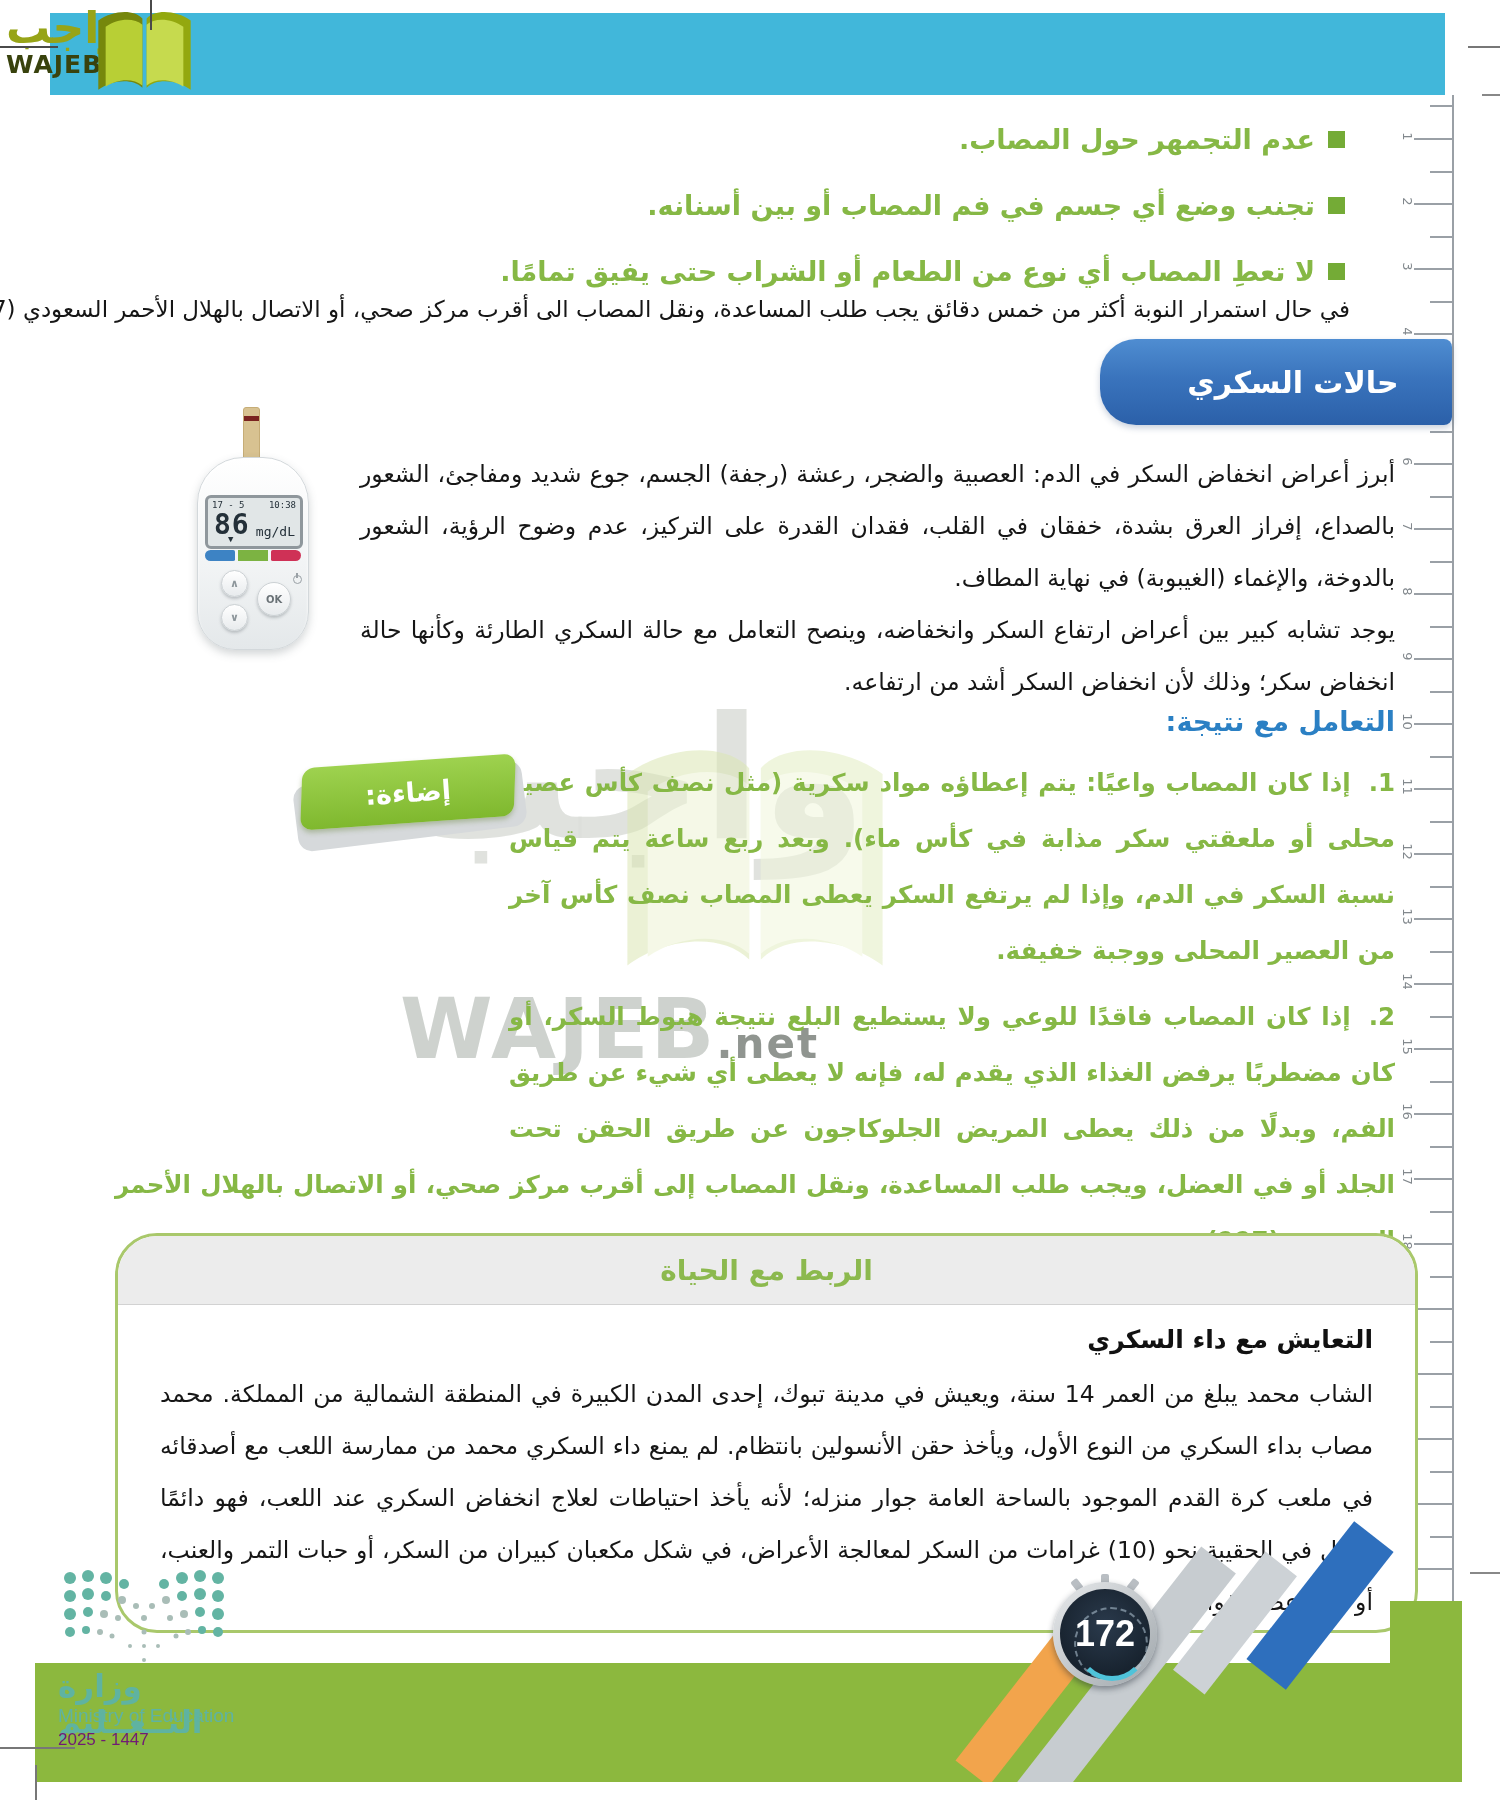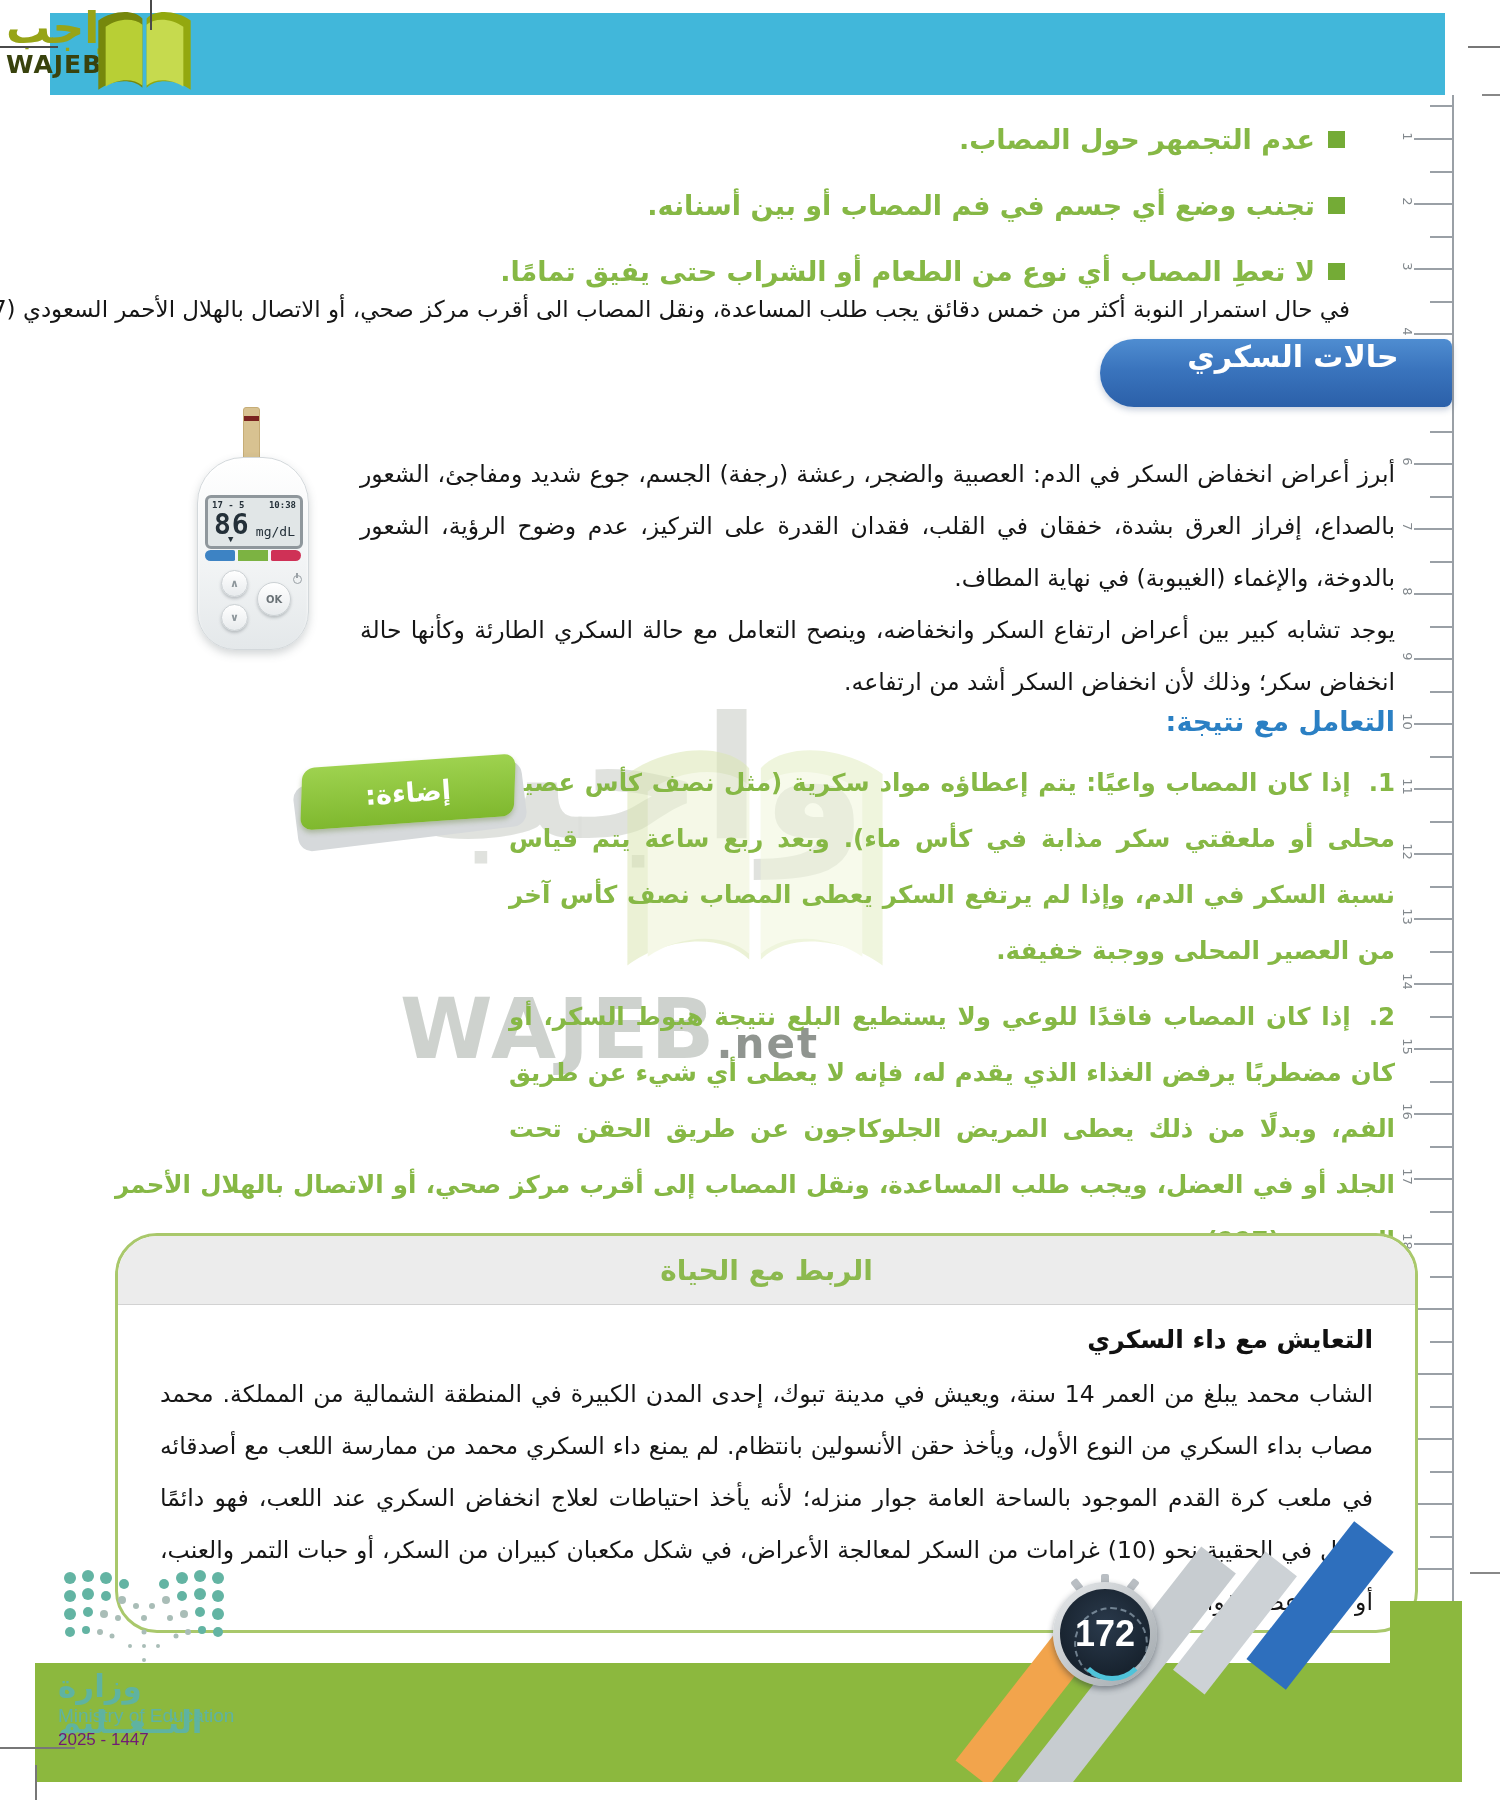--- a/index.html
+++ b/index.html
@@ -33,38 +33,38 @@
            direction:rtl;z-index:2;}
   .bullet-row{display:flex;align-items:center;gap:13px;height:42px;}
   .bullet-square{width:17px;height:17px;background:#74ab36;flex:0 0 auto;}
   .bullet-text{font-size:27px;font-weight:bold;color:#86b845;white-space:nowrap;}
 
   
   .note-line{position:absolute;top:296px;right:150px;direction:rtl;font-size:23px;color:#161616;
              white-space:nowrap;z-index:2;}
 
   
-  .section-banner{position:absolute;left:1100px;top:339px;width:352px;height:68px;
+  .section-banner{position:absolute;left:1100px;top:339px;width:352px;height:86px;
     background:linear-gradient(180deg,#4f8dd1 0%,#3a74bd 45%,#2b60a9 100%);
-    border-radius:36px 8px 8px 36px;z-index:2;display:flex;align-items:flex-start;justify-content:center;
+    border-radius:36px 8px 8px 36px;z-index:2;display:flex;align-items:center;justify-content:center;
     box-shadow:0 3px 6px rgba(40,70,120,.25);}
   .section-banner span{color:#ffffff;font-size:30px;font-weight:bold;direction:rtl;padding-left:34px;}
 
   
   .meter{position:absolute;left:197px;top:407px;width:110px;height:241px;z-index:2;}
   .meter .strip{position:absolute;left:46px;top:0;width:15px;height:56px;background:#d8c291;
     border-radius:3px;border:1px solid #c6ad77;}
   .meter .strip .band{position:absolute;left:0;top:8px;width:100%;height:5px;background:#7a2320;}
   .meter .body{position:absolute;left:0;top:50px;width:110px;height:191px;
     background:linear-gradient(180deg,#ffffff 0%,#f2f4f5 55%,#e4e8ea 100%);
     border:1px solid #d3d8db;border-radius:46px 46px 38px 38px;
     box-shadow:0 4px 8px rgba(80,90,95,.25), inset 0 2px 3px #fff;}
   .meter .screen{position:absolute;left:7px;top:37px;width:92px;height:48px;background:#e1e6e7;
     border:3px solid #8f979c;border-radius:6px;font-family:"DejaVu Sans Mono",monospace;color:#243039;}
-  .meter .scr-top{display:flex;justify-content:space-between;font-size:9px;font-weight:bold;padding:2px 4px 0 4px;}
+  .meter .scr-top{display:flex;justify-content:space-between;font-size:9px;font-weight:normal;padding:2px 4px 0 4px;}
   .meter .scr-main{position:absolute;left:6px;top:10px;font-size:28px;font-weight:bold;letter-spacing:1px;}
   .meter .scr-arrow{position:absolute;left:20px;top:36px;font-size:9px;}
   .meter .scr-unit{position:absolute;right:5px;top:26px;font-size:13px;font-weight:normal;}
   .meter .bars{position:absolute;left:7px;top:92px;width:96px;display:flex;gap:3px;}
   .meter .bars i{height:11px;flex:1;}
   .meter .bars i:nth-child(1){border-radius:6px 2px 2px 6px;}
   .meter .bars i:nth-child(3){border-radius:2px 6px 6px 2px;}
   .meter .btn{position:absolute;border-radius:50%;background:linear-gradient(180deg,#fff,#e8ebed);
     border:1px solid #ccd1d4;box-shadow:0 2px 3px rgba(100,110,115,.35);
     display:flex;align-items:center;justify-content:center;color:#8d969b;font-weight:bold;}

